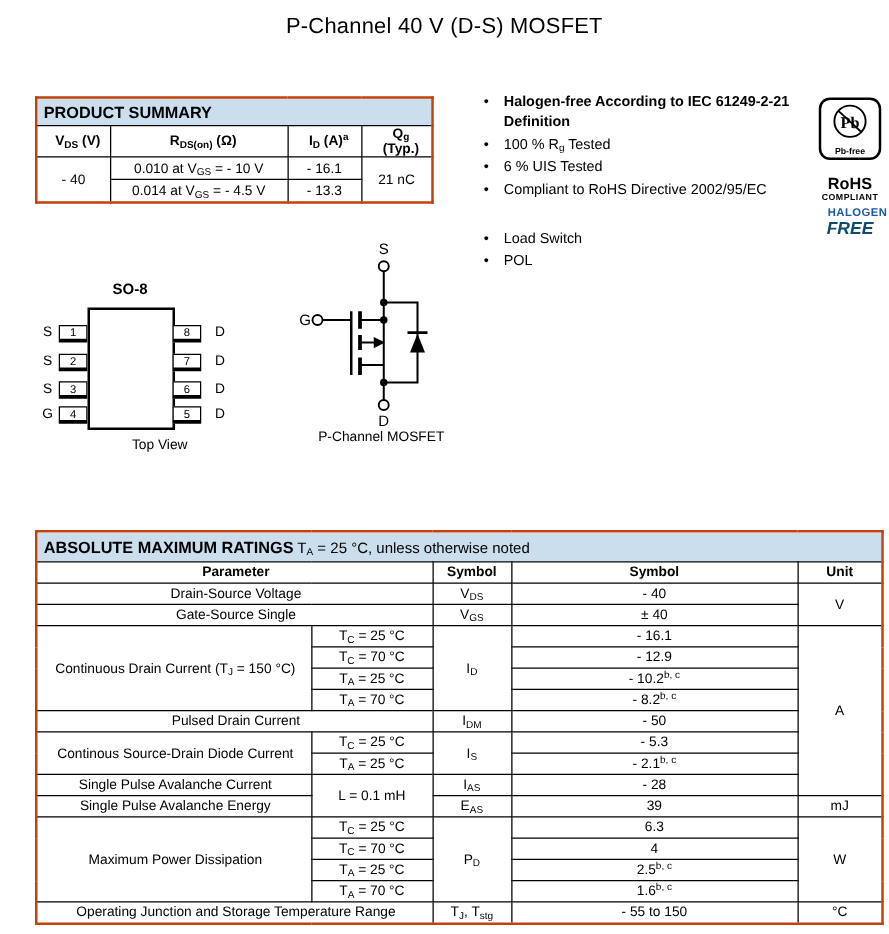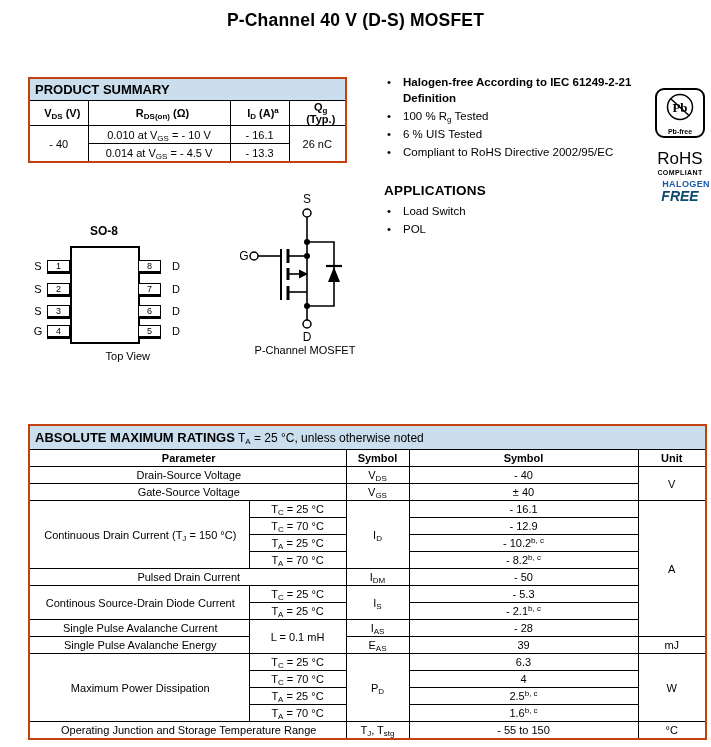--- a/index.html
+++ b/index.html
@@ -4,21 +4,21 @@
 <style>
   html,body{margin:0;padding:0;background:#ffffff;}
   body{font-family:"Liberation Sans", sans-serif; color:#000;}
   #page{position:relative;width:711px;height:747px;background:#fff;overflow:hidden;}
 
   sub{font-size:8px;vertical-align:-2px;line-height:0;}
   sup{font-size:8px;vertical-align:4px;line-height:0;}
 
   
   .doc-title{position:absolute;top:10px;left:0;width:711px;text-align:center;
-    font-size:17.5px;font-weight:bold;letter-spacing:0.2px;}
+    font-size:17.5px;font-weight:normal;letter-spacing:0.2px;}
 
   
   table.ds{border-collapse:collapse;table-layout:fixed;border:2px solid #c2410c;}
   table.ds td, table.ds th{border:1px solid #000;font-size:11px;padding:0 3px;
     text-align:center;vertical-align:middle;overflow:hidden;}
   table.ds .band{background:#cadeee;text-align:left;padding:2px 5px;height:18px;}
   .band-bold{font-weight:bold;font-size:13px;}
   .band-note{font-size:12px;}
   table.ds th{font-weight:bold;}
   .al{text-align:center;padding-left:5px !important;}
@@ -32,24 +32,24 @@
   .sec{position:absolute;width:272px;}
   #features{left:384px;top:74px;}
   #applications{left:384px;top:183px;}
   .sec-title{font-weight:bold;font-size:13.5px;margin-bottom:5px;letter-spacing:0.2px;}
   .bullet-item{display:flex;font-size:11.5px;line-height:1.4;margin-bottom:2px;}
   .bullet{width:16px;flex:0 0 16px;text-align:left;padding-left:3px;}
   .bi-text{flex:1;}
 
   
   #badge{position:absolute;left:650px;top:76px;width:60px;text-align:center;}
-  .pb-box{width:46px;height:46px;margin:12px auto;border:2px solid #000;border-radius:9px;
+  .pb-box{width:46px;height:46px;margin:2px auto;border:2px solid #000;border-radius:9px;
     position:relative;background:#fff;}
   .pb-free-text{position:absolute;bottom:1px;left:0;width:100%;font-size:7px;font-weight:bold;}
-  .rohs{font-size:17px;font-weight:normal;margin-top:2px;line-height:1;}
+  .rohs{font-size:13px;font-weight:bold;margin-top:12px;line-height:1;}
   .compliant{font-size:7px;font-weight:bold;letter-spacing:0.4px;margin-top:2px;}
   .halogen{font-size:9px;font-weight:bold;color:#1a5aa5;margin-top:3px;letter-spacing:0.4px;text-align:right;}
   .free{font-size:14px;font-weight:bold;font-style:italic;color:#0c4a6e;line-height:1;text-align:center;}
 
   
   #so8{position:absolute;left:30px;top:224px;width:180px;height:148px;}
   .so8-title{position:absolute;left:40px;top:0;width:68px;text-align:center;
     font-weight:bold;font-size:12px;}
   .so8-body{position:absolute;left:40px;top:22px;width:66px;height:94px;
     border:2px solid #000;background:#fff;}
@@ -92,21 +92,21 @@
     <tr>
       <th>V<sub>DS</sub> (V)</th>
       <th>R<sub>DS(on)</sub> (Ω)</th>
       <th>I<sub>D</sub> (A)<sup>a</sup></th>
       <th>Q<sub>g</sub> (Typ.)</th>
     </tr>
     <tr>
       <td rowspan="2">- 40</td>
       <td>0.010 at V<sub>GS</sub> = - 10 V</td>
       <td>- 16.1</td>
-      <td rowspan="2">26 nC</td>
+      <td rowspan="2">21 nC</td>
     </tr>
     <tr>
       <td>0.014 at V<sub>GS</sub> = - 4.5 V</td>
       <td>- 13.3</td>
     </tr>
   </tbody>
     </table>
 
   <div class="sec" id="features">
     <div class="bullet-item">
@@ -121,21 +121,20 @@
       <span class="bullet">•</span>
       <span class="bi-text">6 % UIS Tested</span>
       </div>
     <div class="bullet-item">
       <span class="bullet">•</span>
       <span class="bi-text">Compliant to RoHS Directive 2002/95/EC</span>
       </div>
   </div>
 
   <div class="sec" id="applications">
-    <div class="sec-title">APPLICATIONS</div>
     <div class="bullet-item">
       <span class="bullet">•</span>
       <span class="bi-text">Load Switch</span>
       </div>
     <div class="bullet-item">
       <span class="bullet">•</span>
       <span class="bi-text">POL</span>
       </div>
   </div>
 
@@ -236,21 +235,21 @@
       <th>Unit</th>
     </tr>
 
     <tr>
       <td colspan="2" class="al">Drain-Source Voltage</td>
       <td>V<sub>DS</sub></td>
       <td>- 40</td>
       <td rowspan="2">V</td>
     </tr>
     <tr>
-      <td colspan="2" class="al">Gate-Source Voltage</td>
+      <td colspan="2" class="al">Gate-Source Single</td>
       <td>V<sub>GS</sub></td>
       <td>± 40</td>
     </tr>
 
     <tr>
       <td rowspan="4" class="al">Continuous Drain Current (T<sub>J</sub> = 150 °C)</td>
       <td>T<sub>C</sub> = 25 °C</td>
       <td rowspan="4">I<sub>D</sub></td>
       <td>- 16.1</td>
       <td rowspan="8">A</td>

